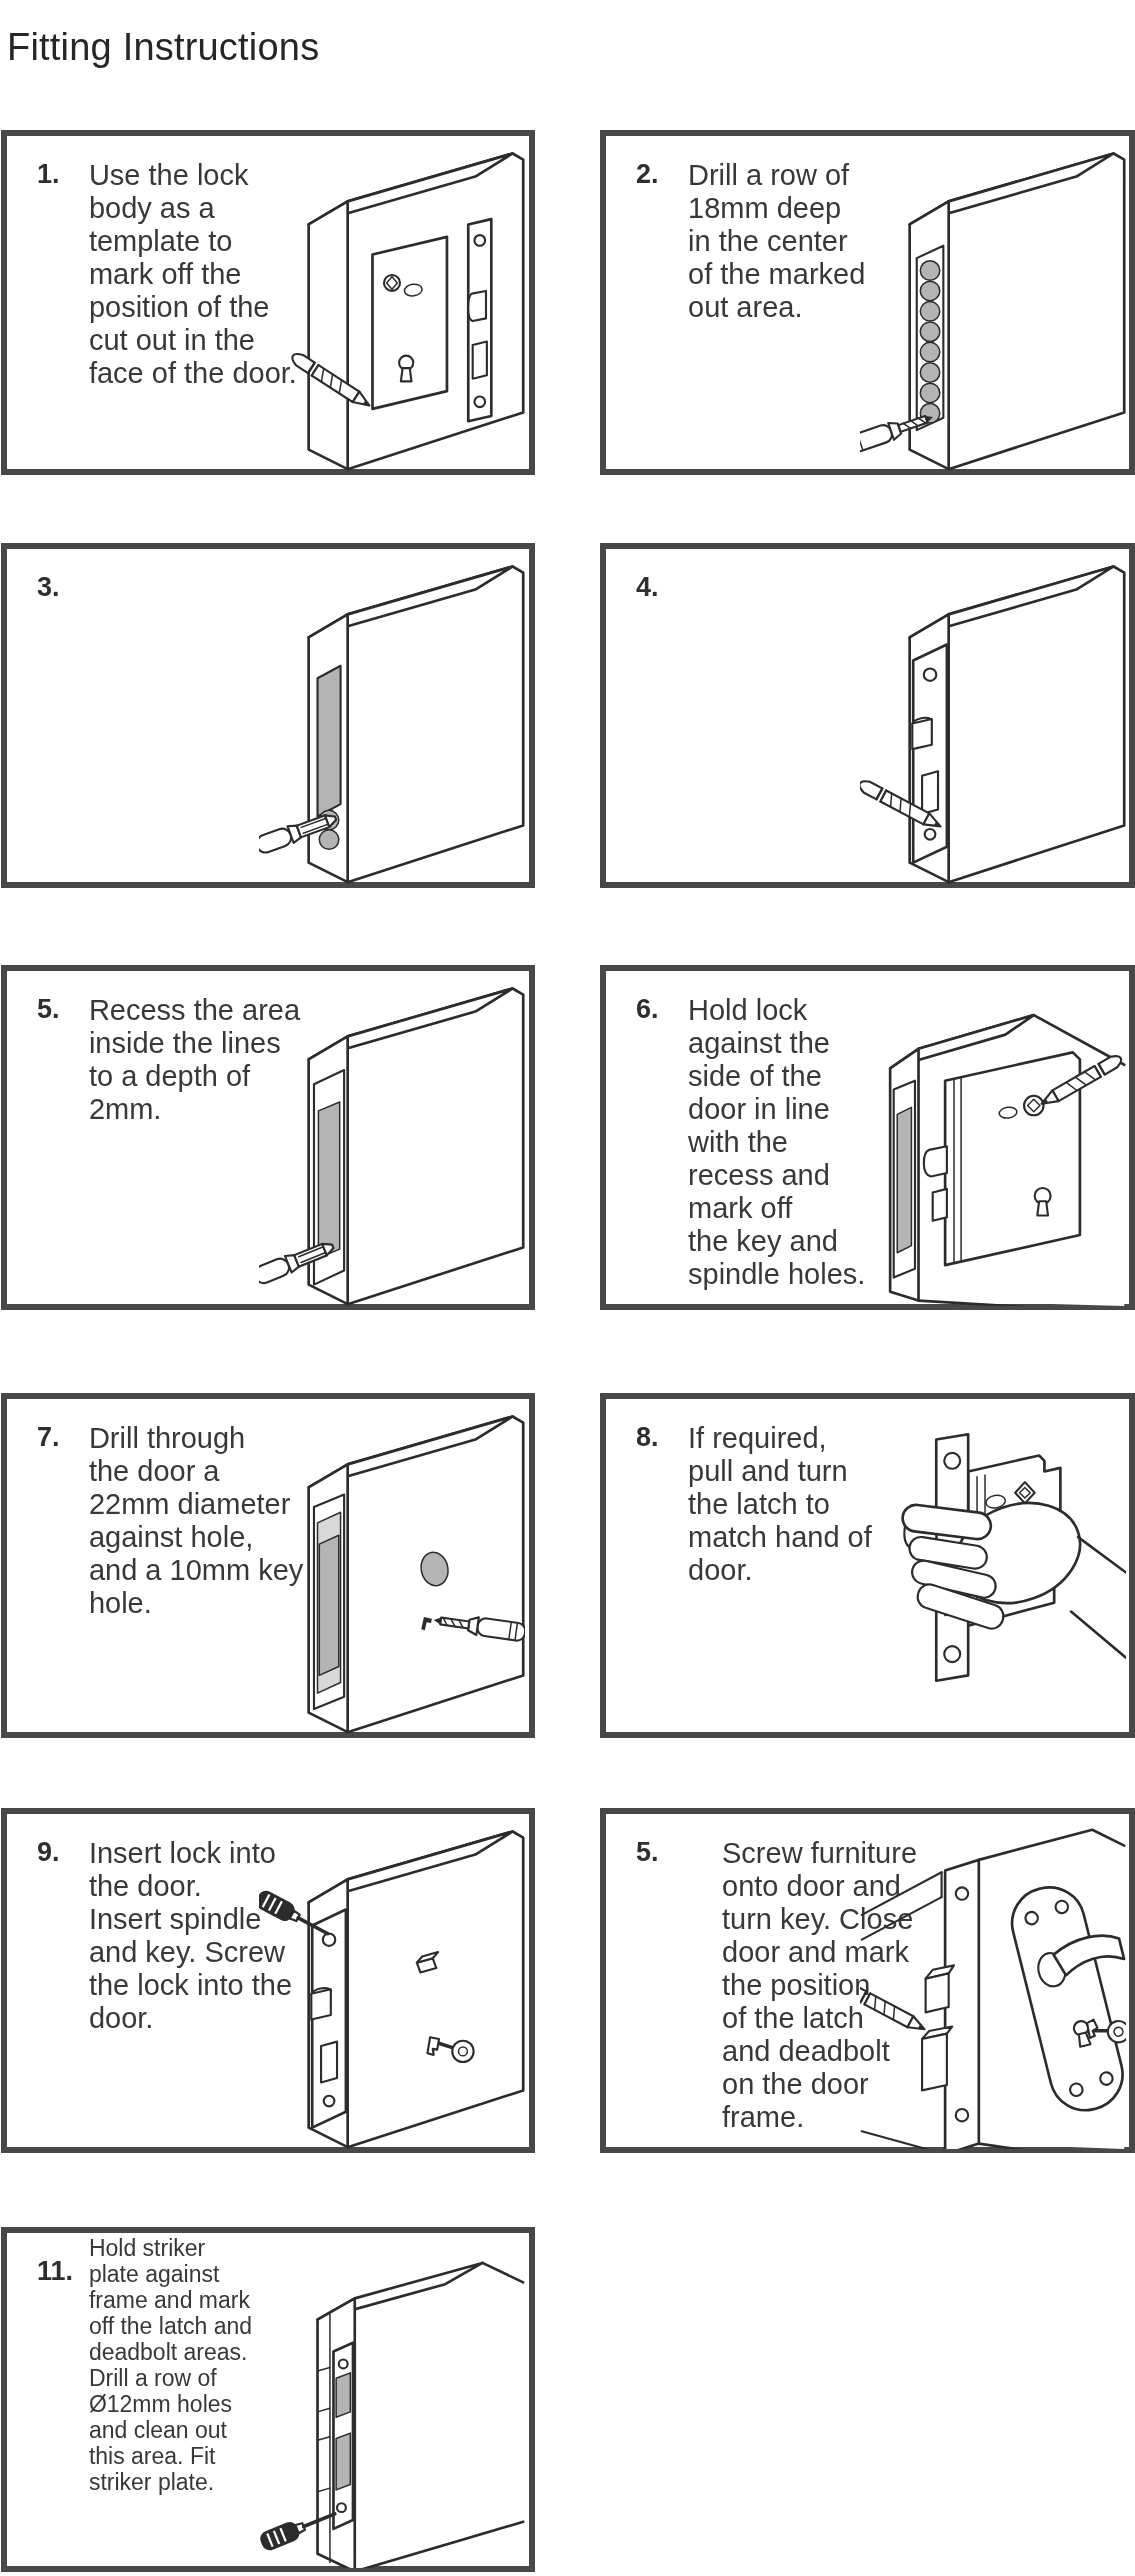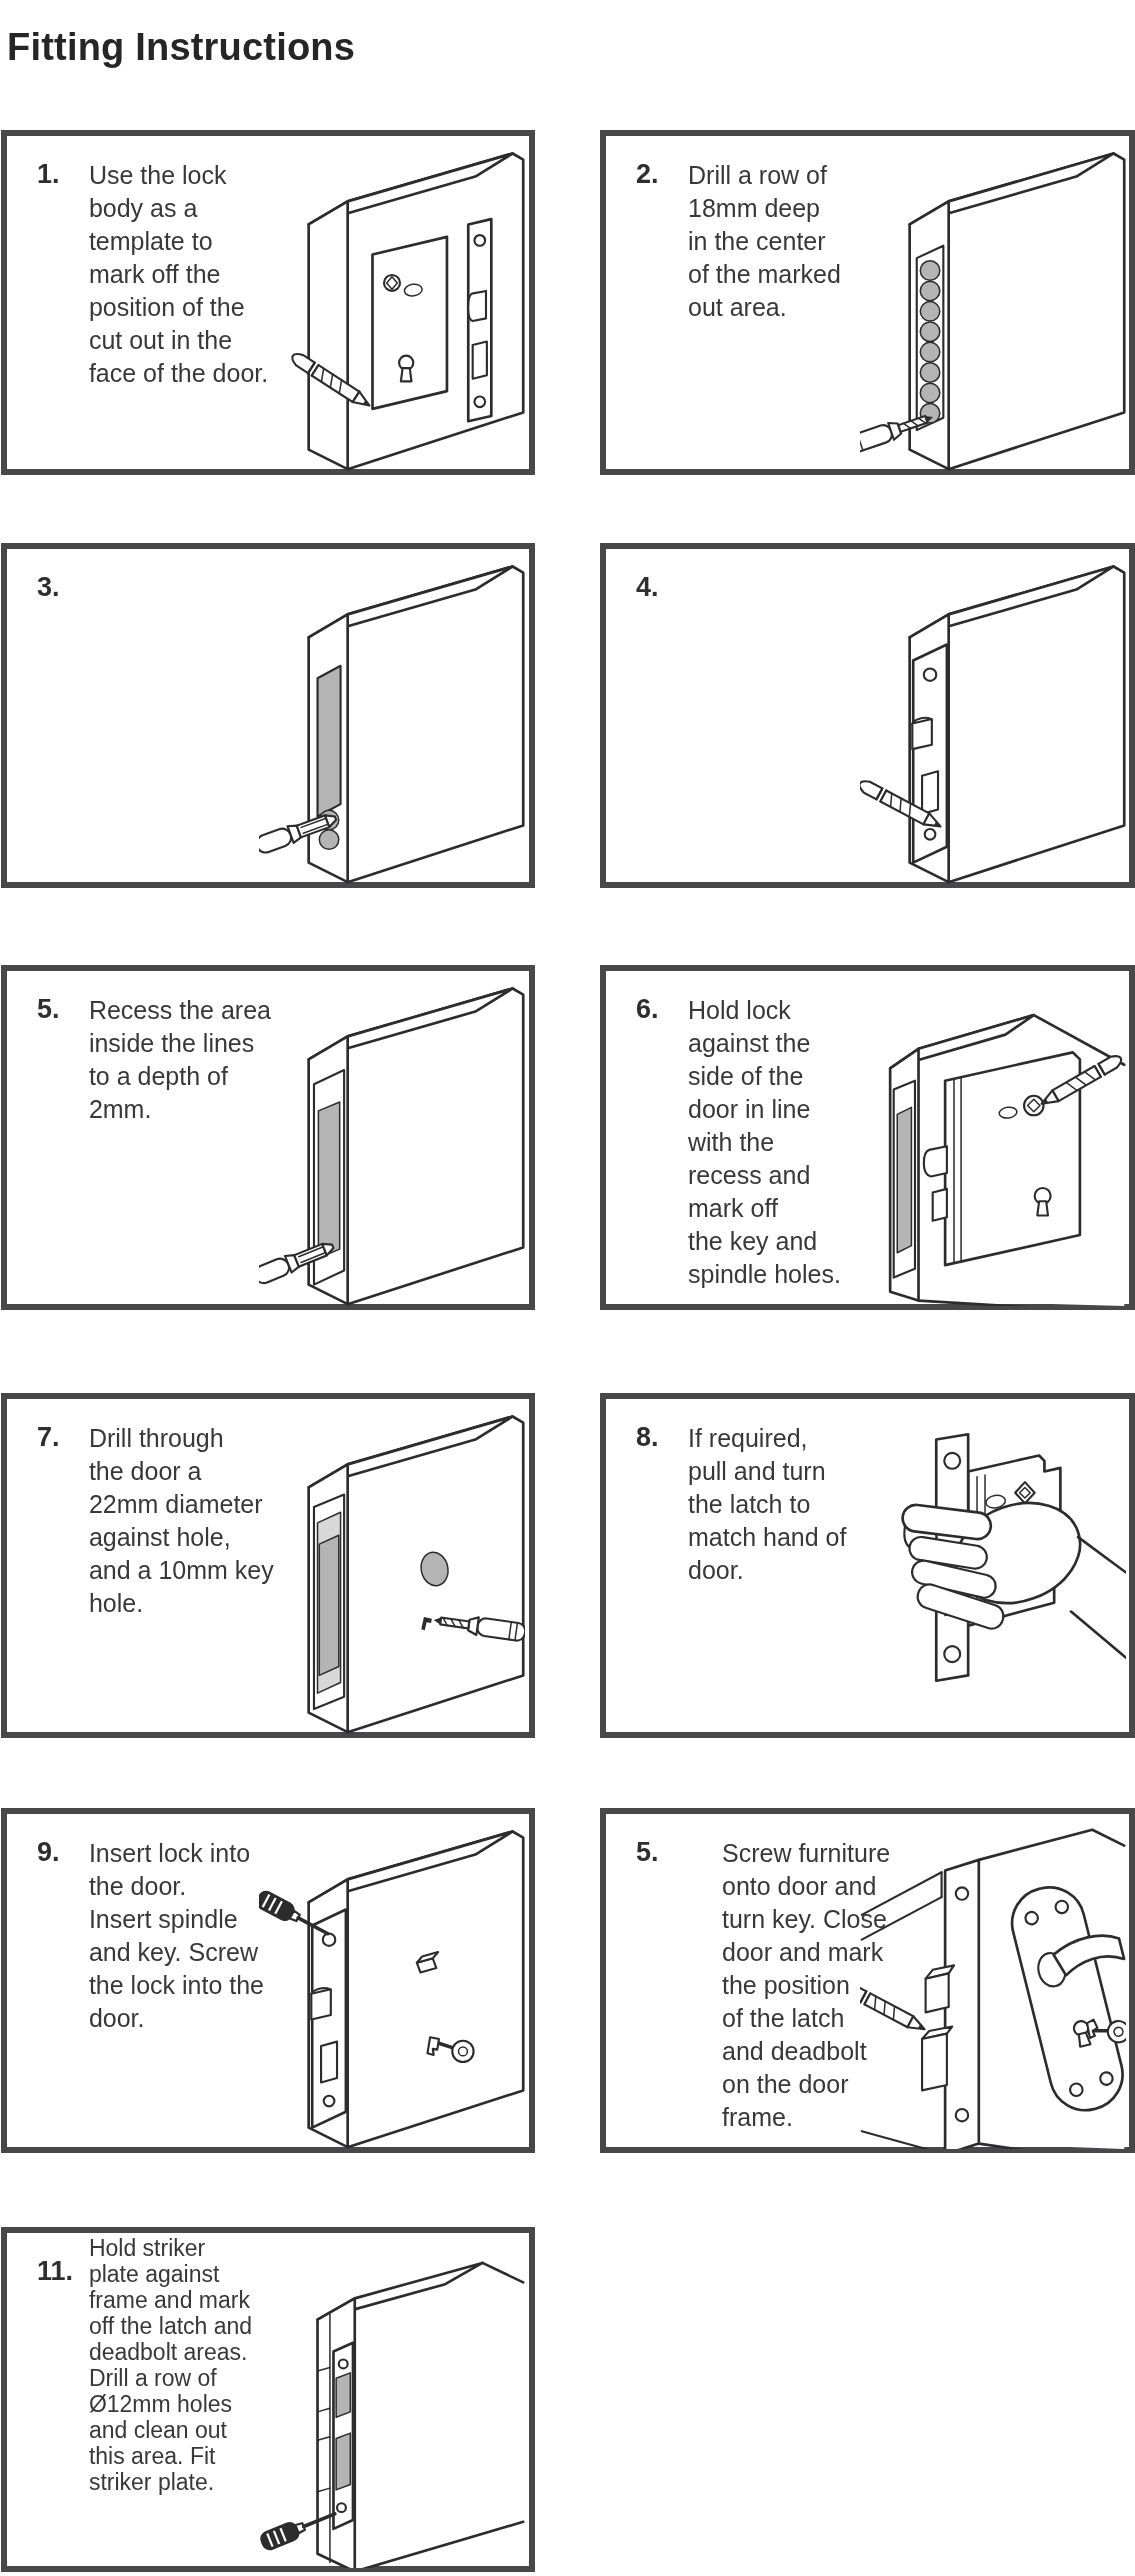--- a/index.html
+++ b/index.html
@@ -1,22 +1,22 @@
 <!DOCTYPE html>
 <html style="font-size:14px"><head>
 <meta charset="utf-8">
 <style>
   html,body{margin:0;padding:0;background:#ffffff;}
   body{width:1135px;height:2576px;position:relative;font-family:"Liberation Sans", sans-serif;overflow:hidden;}
-  .page-title{position:absolute;left:7px;top:0;font-size:38px;line-height:46px;font-weight:700;color:#262626;letter-spacing:0.2px;margin-top:24px;}
+  .page-title{position:absolute;left:7px;top:0;font-size:38px;line-height:46px;font-weight:400;color:#262626;letter-spacing:0.2px;margin-top:24px;}
   .box{position:absolute;width:534px;height:345px;border:6.2px solid #48484b;background:#ffffff;box-sizing:border-box;}
   .col-r{left:600px;width:535px;}
   .col-l{left:0.9px;}
   .num{position:absolute;left:30px;top:23px;font-size:27px;font-weight:700;color:#2e2e2e;}
-  .txt{position:absolute;left:82px;top:23px;width:232px;font-size:25px;line-height:33px;color:#383838;white-space:pre-line;}
+  .txt{position:absolute;left:82px;top:23px;width:232px;font-size:29px;line-height:33px;color:#383838;white-space:pre-line;}
   .b10 .txt{left:76px;margin-left:40px;}
   .b11 .txt{font-size:23px;line-height:26px;top:2px;}
   .illus{position:absolute;right:3.5px;top:5.3px;width:266px;height:330px;}
   
   .s3{stroke:#2c2c2c;stroke-width:3;fill:none;stroke-linejoin:round;stroke-linecap:round;}
   .s2{stroke:#2c2c2c;stroke-width:2.4;fill:none;stroke-linejoin:round;stroke-linecap:round;}
   .s1{stroke:#2c2c2c;stroke-width:1.7;fill:none;stroke-linejoin:round;stroke-linecap:round;}
   .s4{stroke:#2c2c2c;stroke-width:4;fill:none;stroke-linecap:round;}
   .f-w{fill:#ffffff;}
   .f-g{fill:#b4b4b4;}

